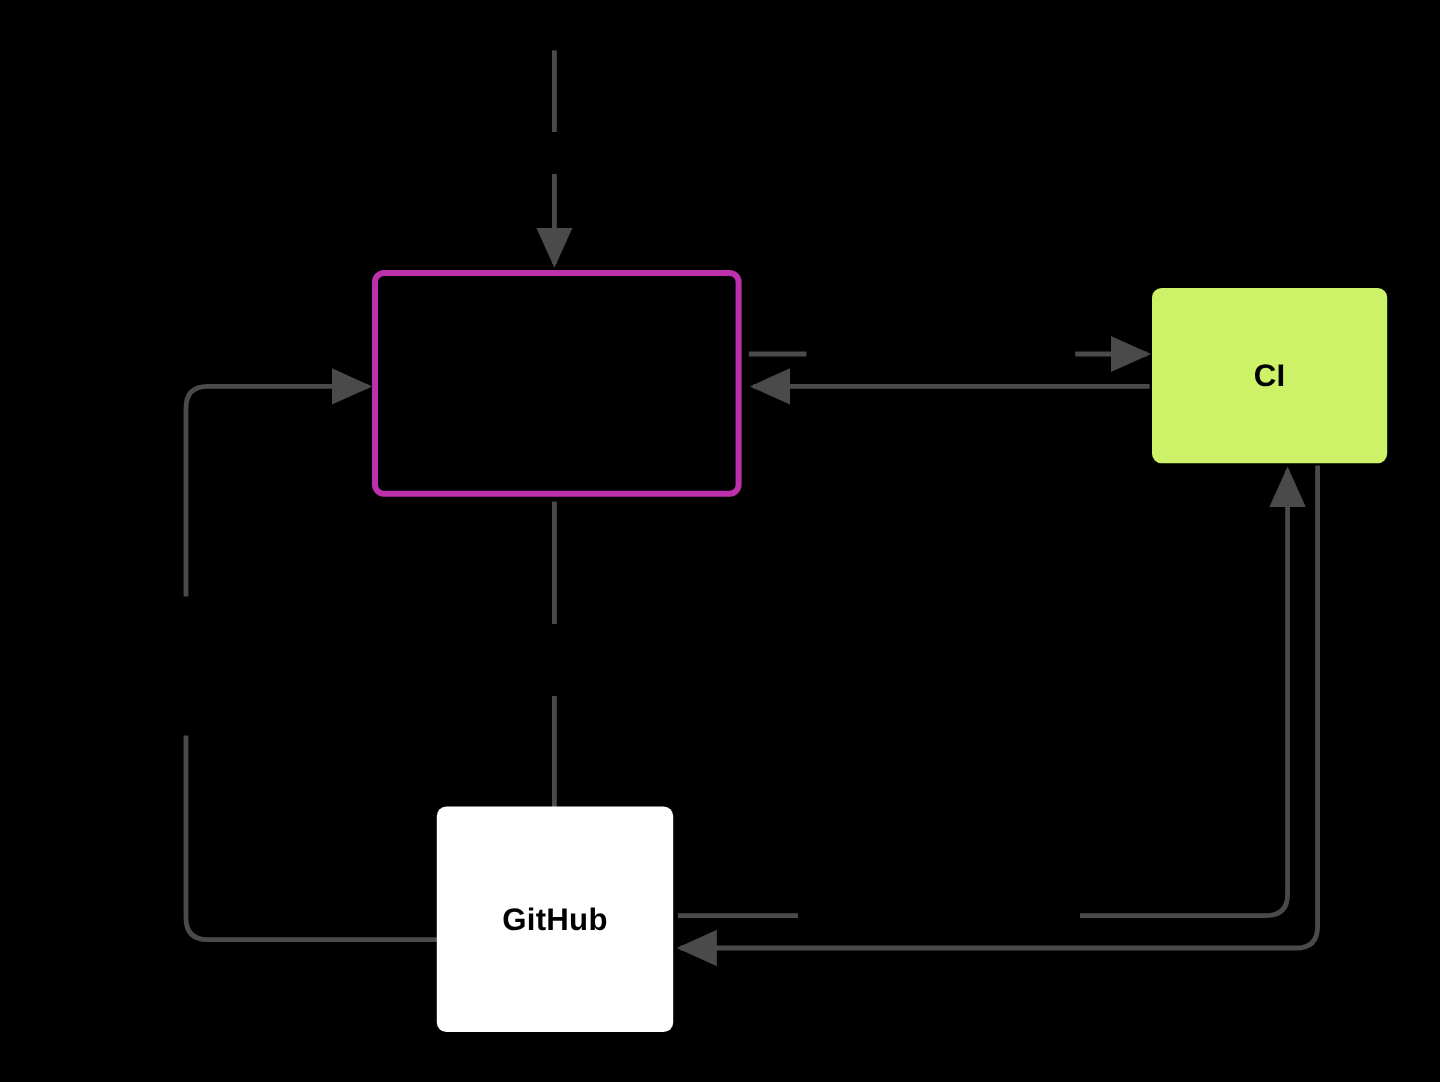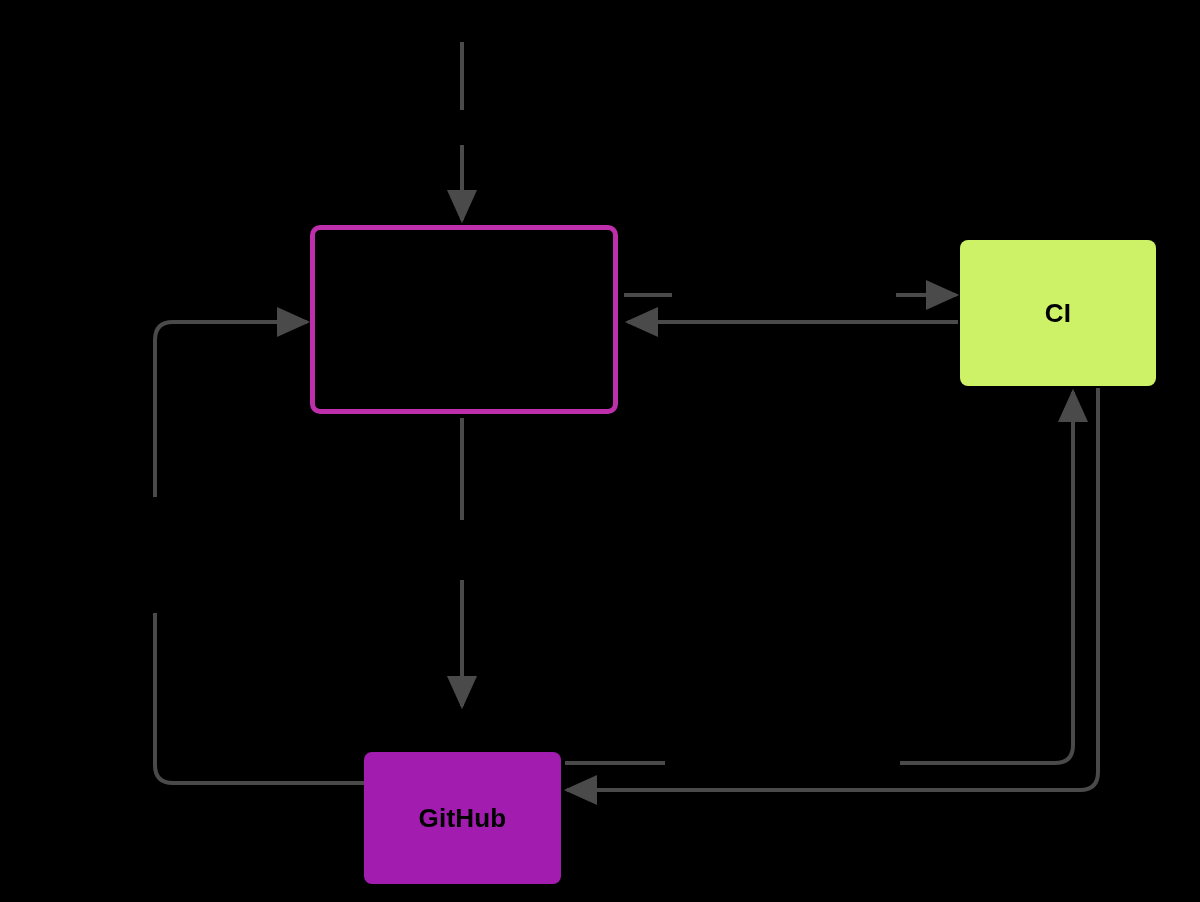--- a/index.html
+++ b/index.html
@@ -56,24 +56,24 @@
   .node-ci {
     left: 960px;
     top: 240px;
     width: 196px;
     height: 146px;
     background: #cdf267;
   }
   .node-ci .node-label { color: #000000; }
   .node-github {
     left: 364px;
-    top: 752px;
+    top: 672px;
     width: 197px;
-    height: 132px;
-    background: #a21caf;
+    height: 188px;
+    background: #ffffff;
   }
   .node-github .node-label { color: #000000; }
   .edge-label {
     position: absolute;
     color: #000000;
     font-family: "Liberation Sans", sans-serif;
     font-size: 15px;
     line-height: 1.15;
     white-space: pre;
     text-align: center;

